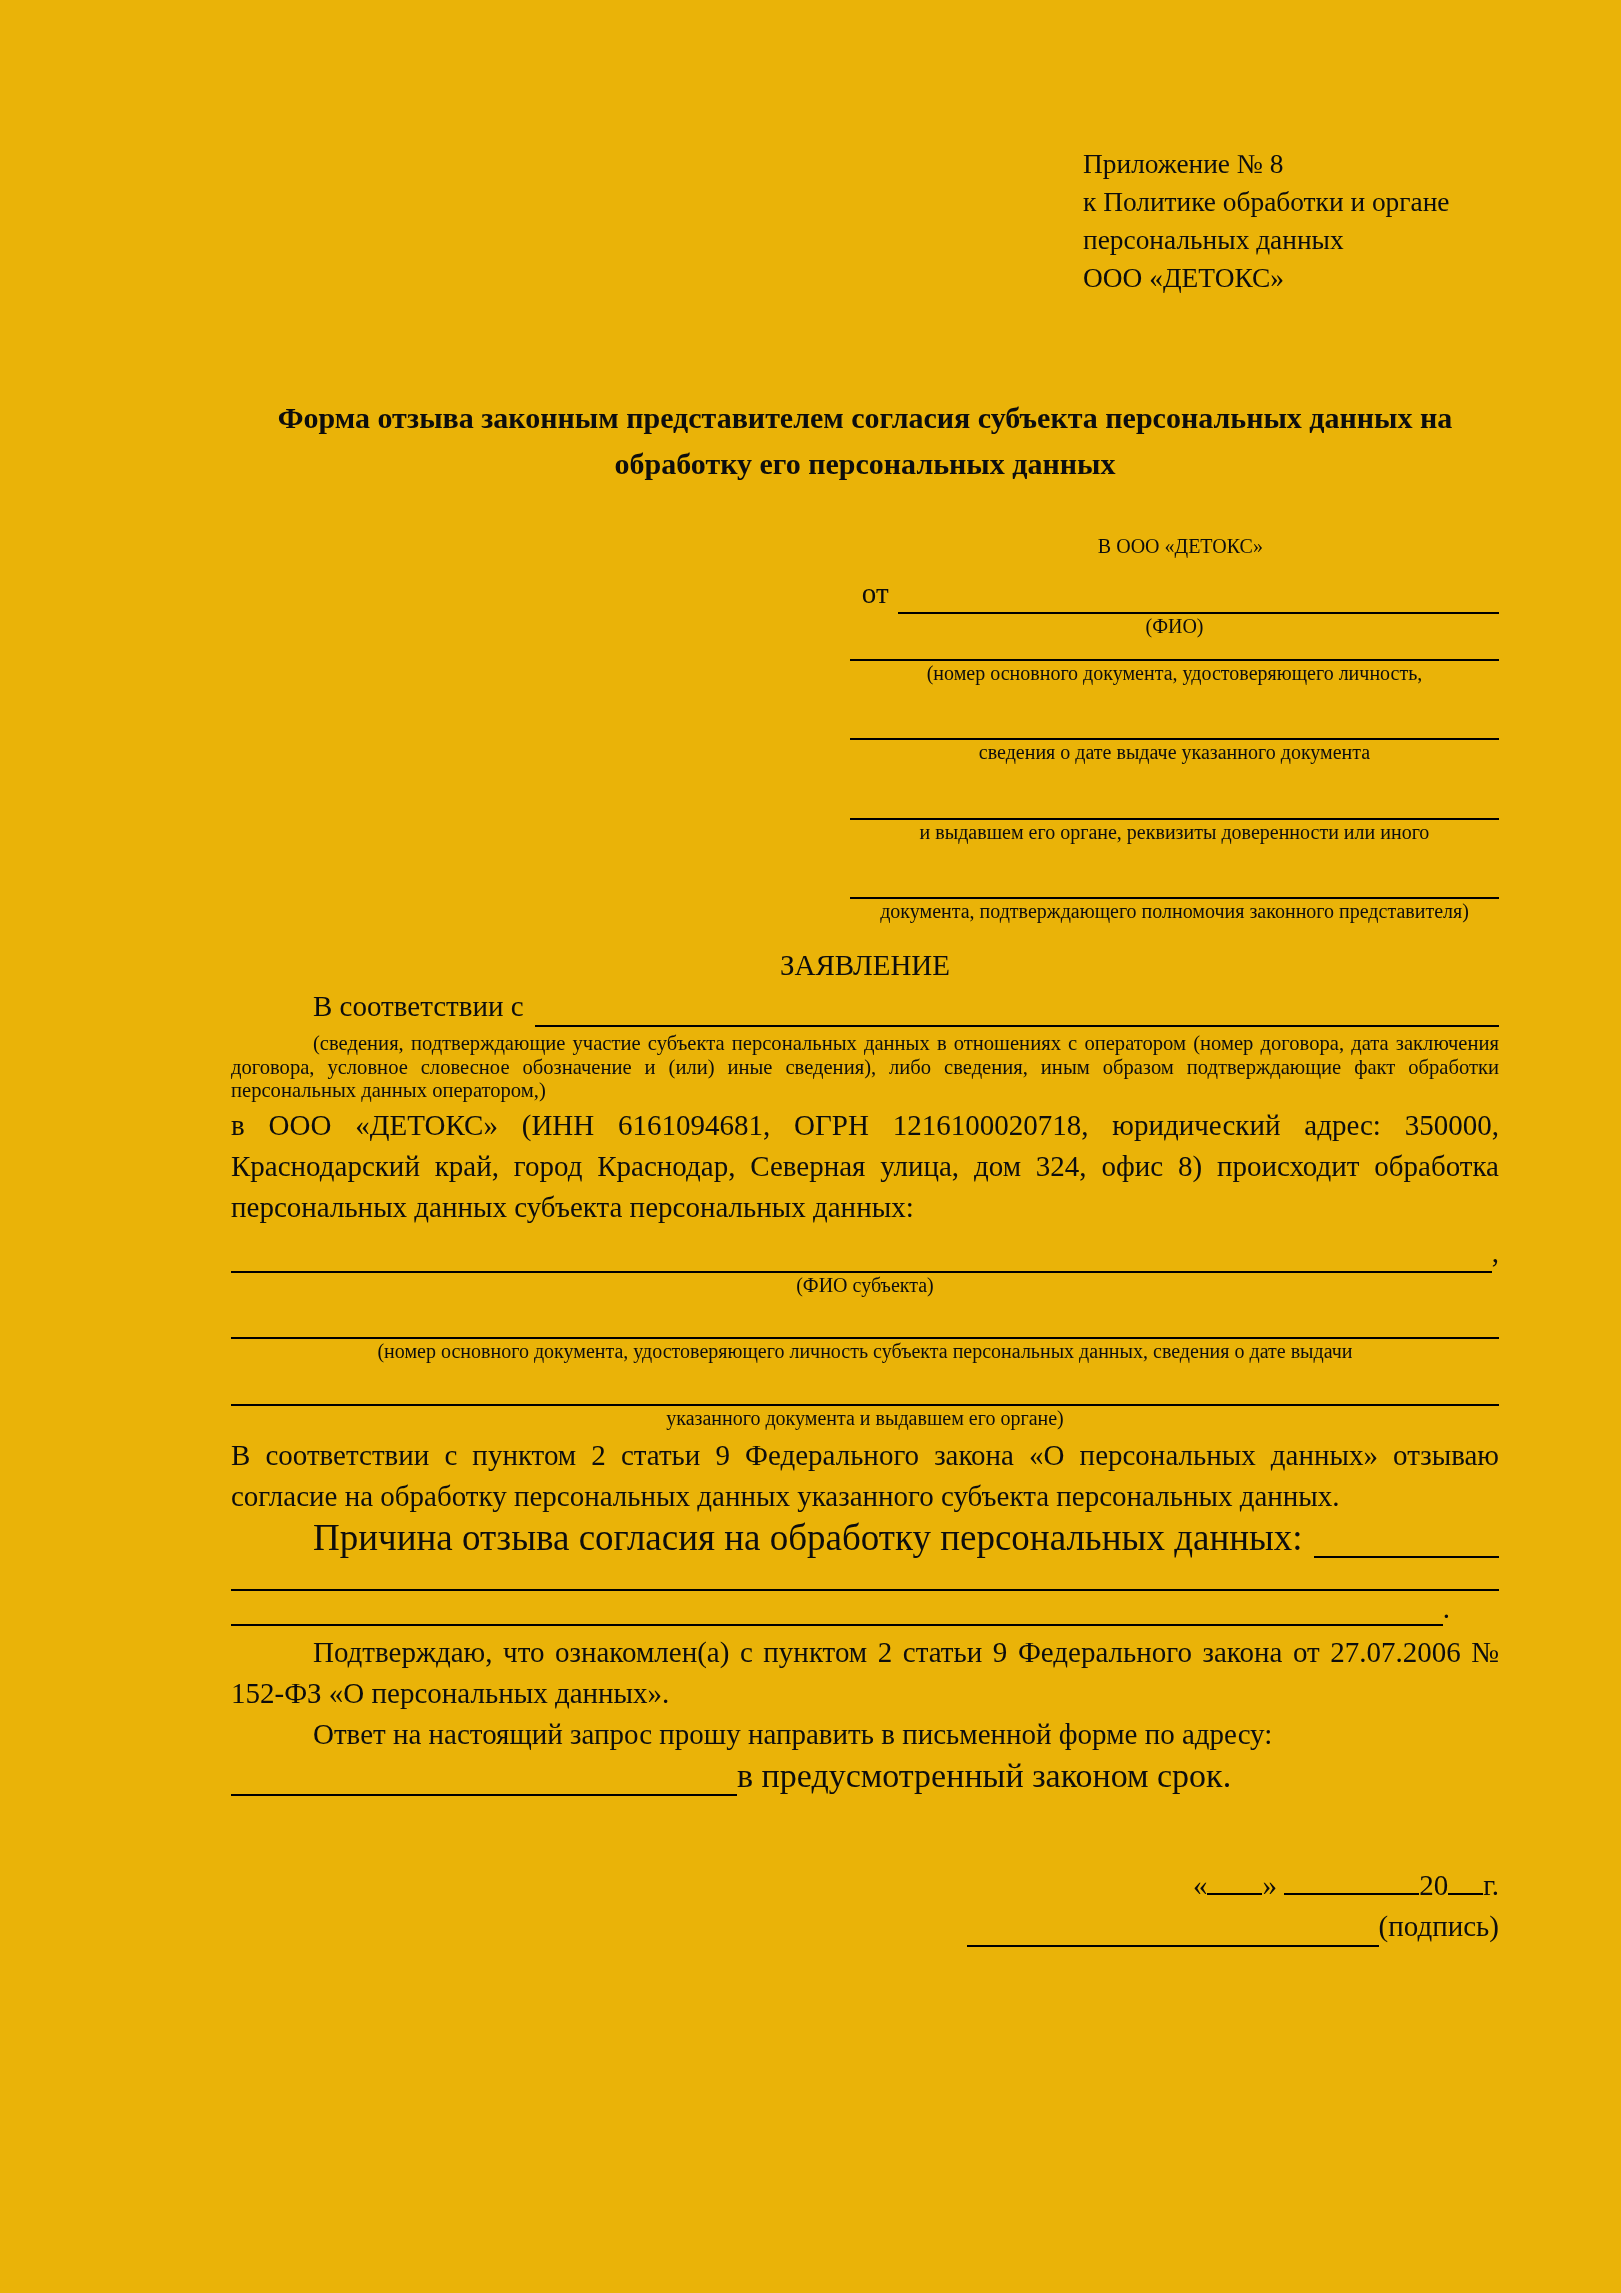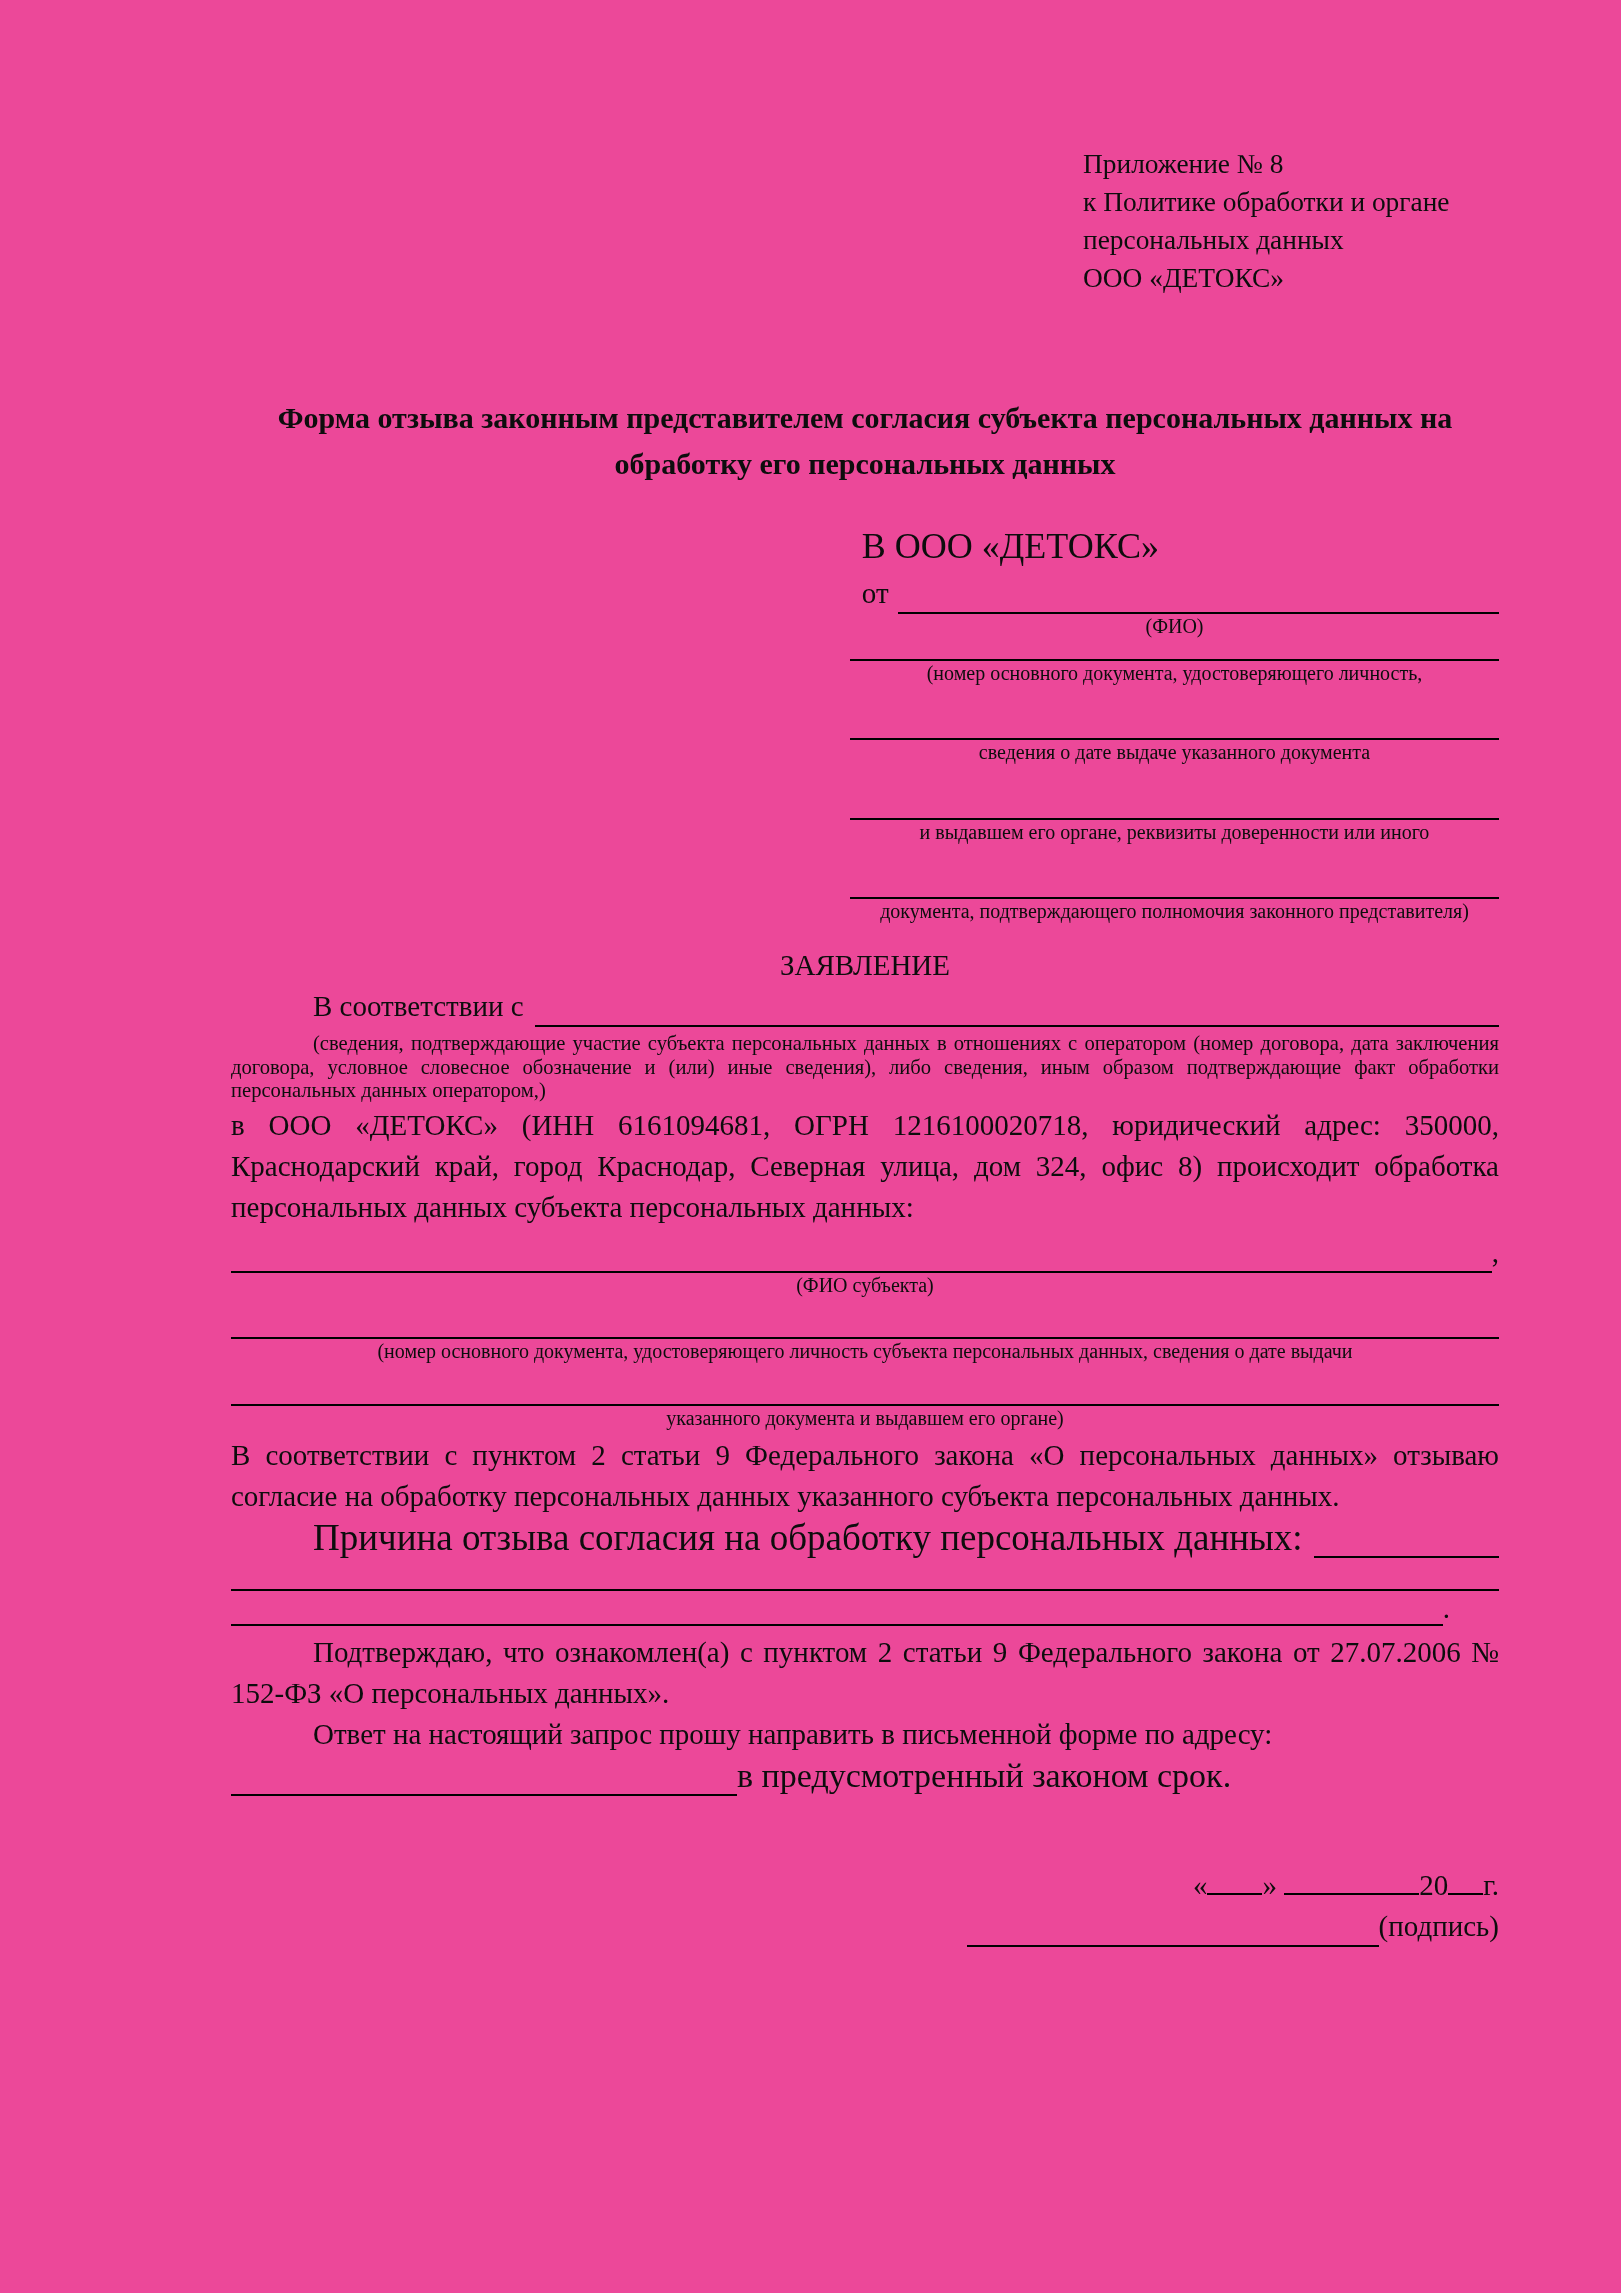--- a/index.html
+++ b/index.html
@@ -1,35 +1,35 @@
 <!DOCTYPE html>
 <html><head>
 <meta charset="utf-8">
 <style>
   html,body { margin:0; padding:0; background:#ffffff; }
   .page {
     width:1621px; height:2294px;
-    background:#ec4899;
+    background:#eab308;
     box-sizing:border-box;
     padding:145px 122px 0 231px;
     font-family:"Liberation Serif","DejaVu Serif",serif;
     color:#0d0d0d;
     overflow:hidden;
   }
   .blank { border-bottom:2.9px solid #000000; }
 
   
   .appendix { margin-left:852px; font-size:27.4px; line-height:38px; }
 
   
   .title { margin-top:98px; font-weight:700; font-size:30px; line-height:46px; text-align:center; }
 
   
   .addressee { margin-top:39px; margin-left:619px; width:649px; }
-  .addr-to   { font-size:36px; line-height:41px; padding-left:11.8px; }
+  .addr-to   { font-size:20px; line-height:41px; padding-left:11.8px;text-align:center; }
   .from-row  { display:flex; align-items:flex-end; font-size:29px; line-height:41px; padding-left:11.8px; margin-top:5.9px; }
   .from-blank{ flex:1; margin-left:9.8px; height:3.9px; }
   .caption   { font-size:20px; line-height:25.5px; text-align:center; }
   .fill-blank{ height:52px; }
   .fill-blank.first { height:19.6px; }
 
   
   .heading   { margin-top:19.6px; font-size:29px; line-height:41px; text-align:center; }
   .intro-row { display:flex; align-items:flex-end; margin-left:82px; font-size:29px; line-height:41px; }
   .intro-blank { flex:1; margin-left:11.8px; height:3.9px; }

